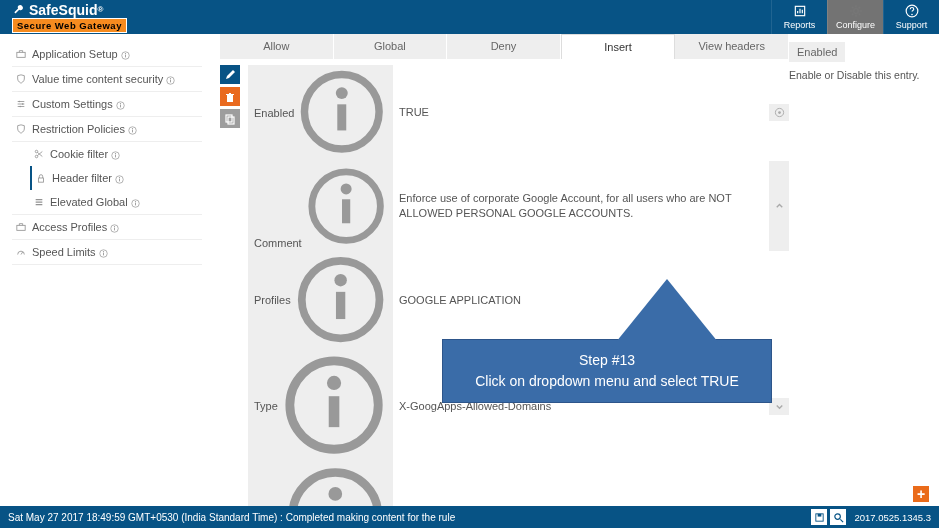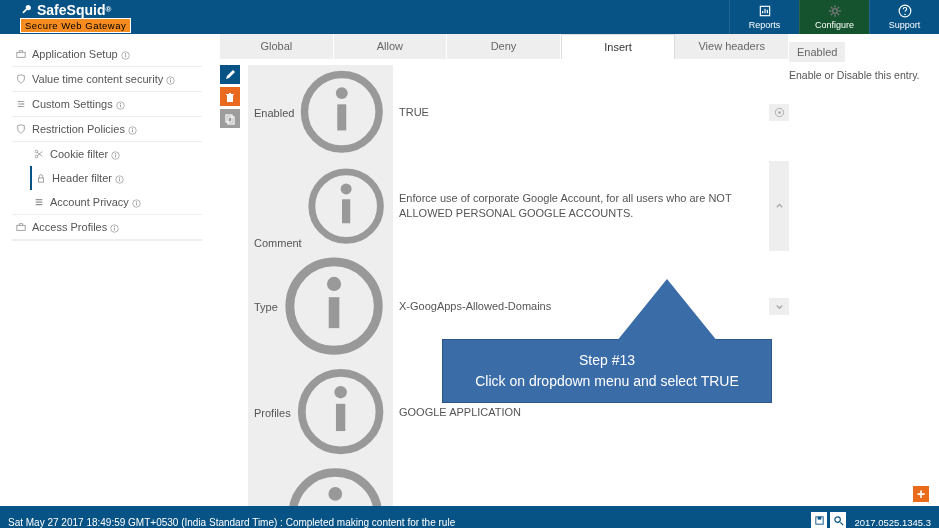--- a/index.html
+++ b/index.html
@@ -1,25 +1,25 @@
 <!DOCTYPE html>
 <html><head>
 <meta charset="utf-8">
 <style>
 *{box-sizing:border-box;margin:0;padding:0;font-family:Arial,Helvetica,sans-serif}
 body{width:939px;height:528px;background:#fff;position:relative;overflow:hidden;font-size:11px;color:#555}
 .topbar{height:34px;background:#075385;display:flex;align-items:center;padding:0 0 0 4px}
-.logo{display:flex;flex-direction:column;margin-left:16px}
+.logo{display:flex;flex-direction:column;margin-left:8px}
 .logo-main{color:#fff;font-size:14px;font-weight:bold;display:flex;align-items:center}
 .logo-main .wrench{display:inline-block;width:14px;height:14px;margin-right:3px}
-.logo-sub{background:#f68b1f;color:#000;font-size:9.5px;padding:1px 4px;border:1px solid #fff;letter-spacing:0.5px;font-weight:normal}
+.logo-sub{background:#f68b1f;color:#000;font-size:9.5px;padding:1px 4px;border:1px solid #fff;letter-spacing:0.5px;font-weight:bold}
 .topbar-sp{flex:1}
 .top-actions{display:flex;height:100%}
-.top-act{width:70px;display:flex;flex-direction:column;align-items:center;justify-content:center;color:#fff;font-size:9px;cursor:pointer;border-left:1px solid rgba(255,255,255,0.1)}
-.top-act.active{background:#14532d}
+.top-act{width:56px;display:flex;flex-direction:column;align-items:center;justify-content:center;color:#fff;font-size:9px;cursor:pointer;border-left:1px solid rgba(255,255,255,0.1)}
+.top-act.active{background:#737373}
 .top-act .ic{width:14px;height:14px;margin-bottom:2px}
 .main{display:flex;height:calc(100% - 34px - 22px);background:#fff}
 .sidebar{width:210px;padding:8px 10px 0 14px;border-right:0}
 .side-item{display:flex;align-items:center;padding:6px 2px;color:#555;font-size:11px;cursor:pointer}
 .side-item .sic{width:10px;height:10px;margin-right:6px;opacity:.7;flex-shrink:0}
 .side-item .inf{width:9px;height:9px;margin-left:3px}
 .side-sep{height:1px;background:#eee;margin:0 -2px}
 .sub{padding-left:18px;position:relative}
 .sub.active{border-left:2px solid #075385;margin-left:16px;padding-left:2px;background:#fff}
 .sub.active .side-item{padding-left:2px}
@@ -41,21 +41,21 @@
 .row{display:flex;align-items:center;min-height:17px;font-size:11px}
 .klabel{width:145px;background:#eee;color:#555;padding:2px 6px;display:flex;align-items:center;min-height:17px}
 .klabel.tall{min-height:34px;align-items:flex-end;padding-top:4px}
 .kval{flex:1;padding:2px 6px;color:#555;background:#fff;min-height:17px}
 .kic{width:20px;background:#eee;display:flex;align-items:center;justify-content:center;min-height:17px;cursor:pointer}
 .kic .g{width:11px;height:11px;opacity:.5}
 .callout{position:absolute;left:232px;top:305px;width:330px;z-index:20}
 .callout .arrow{width:0;height:0;border-left:55px solid transparent;border-right:55px solid transparent;border-bottom:68px solid #3a6ca8;position:absolute;top:-60px;left:170px}
 .callout .box{background:#3a6ca8;border:1px solid #2d558a;color:#fff;padding:10px;text-align:center;font-size:14px;line-height:1.5}
 .plus{position:absolute;right:10px;bottom:26px;width:16px;height:16px;background:#ea6b1a;color:#fff;display:flex;align-items:center;justify-content:center;font-size:14px;font-weight:bold;cursor:pointer}
-.footer{position:absolute;bottom:0;left:0;right:0;height:22px;background:#075385;color:#fff;display:flex;align-items:flex-end;padding:0 8px;font-size:10px}
+.footer{position:absolute;bottom:0;left:0;right:0;height:22px;background:#075385;color:#fff;display:flex;align-items:center;padding:0 8px;font-size:10px}
 .footer .fsp{flex:1}
 .footer .fic{width:16px;height:16px;background:#fff;margin-left:3px;display:flex;align-items:center;justify-content:center;cursor:pointer}
 .footer .ver{margin-left:8px;font-size:9.5px}
 .inf svg,.g svg,.ic svg,.sic svg{width:100%;height:100%}
 </style>
 </head>
 <body>
 
 <svg width="0" height="0" style="position:absolute">
 <defs>
@@ -249,45 +249,54 @@
           <span class="inf"><svg viewBox="0 0 12 12">
               <use href="#i-info"></use>
             </svg></span>
         </div>
       </div>
     <div class="sub">
         <div class="side-item">
           <span class="sic"><svg viewBox="0 0 12 12">
               <use href="#i-bars"></use>
             </svg></span>
-          <span>Account Privacy</span>
+          <span>Elevated Global</span>
           <span class="inf"><svg viewBox="0 0 12 12">
               <use href="#i-info"></use>
             </svg></span>
         </div>
       </div>
     <div class="side-sep"></div>
     <div class="side-item">
         <span class="sic"><svg viewBox="0 0 12 12">
             <use href="#i-briefcase"></use>
           </svg></span>
         <span>Access Profiles</span>
         <span class="inf"><svg viewBox="0 0 12 12">
             <use href="#i-info"></use>
           </svg></span>
       </div>
     <div class="side-sep"></div>
+    <div class="side-item">
+        <span class="sic"><svg viewBox="0 0 12 12">
+            <use href="#i-gauge"></use>
+          </svg></span>
+        <span>Speed Limits</span>
+        <span class="inf"><svg viewBox="0 0 12 12">
+            <use href="#i-info"></use>
+          </svg></span>
+      </div>
     <div class="side-sep"></div>
   </div>
 
   <div class="content">
     <div class="center">
       <div class="tabs">
+        <div class="tab">Allow</div>
         <div class="tab">Global</div>
-        <div class="tab">Allow</div>
         <div class="tab">Deny</div>
         <div class="tab active">Insert</div>
         <div class="tab">View headers</div>
       </div>
 
       <div class="panel">
         <div class="acts">
           <div class="ab blue">
               <svg viewBox="0 0 12 12" width="12" height="12">
                 <use href="#i-edit"></use>
@@ -321,36 +330,36 @@
                     <use href="#i-info"></use>
                   </svg></span></div>
               <div class="kval" style="line-height:1.3">Enforce use of corporate Google Account, for all users who are NOT ALLOWED PERSONAL GOOGLE ACCOUNTS.</div>
               <div class="kic" style="align-self:stretch">
                 <span class="g"><svg viewBox="0 0 12 12">
                     <use href="#i-up"></use>
                   </svg></span>
               </div>
             </div>
           <div class="row">
+              <div class="klabel"><span>Profiles</span>&nbsp;<span class="inf"><svg viewBox="0 0 12 12">
+                    <use href="#i-info"></use>
+                  </svg></span></div>
+              <div class="kval">GOOGLE APPLICATION</div>
+              <div class="kic" style="visibility:hidden"></div>
+            </div>
+          <div class="row">
               <div class="klabel"><span>Type</span>&nbsp;<span class="inf"><svg viewBox="0 0 12 12">
                     <use href="#i-info"></use>
                   </svg></span></div>
               <div class="kval">X-GoogApps-Allowed-Domains</div>
               <div class="kic">
                 <span class="g"><svg viewBox="0 0 12 12">
                     <use href="#i-down"></use>
                   </svg></span>
               </div>
-            </div>
-          <div class="row">
-              <div class="klabel"><span>Profiles</span>&nbsp;<span class="inf"><svg viewBox="0 0 12 12">
-                    <use href="#i-info"></use>
-                  </svg></span></div>
-              <div class="kval">GOOGLE APPLICATION</div>
-              <div class="kic" style="visibility:hidden"></div>
             </div>
           <div class="row">
               <div class="klabel"><span>Value</span>&nbsp;<span class="inf"><svg viewBox="0 0 12 12">
                     <use href="#i-info"></use>
                   </svg></span></div>
               <div class="kval">safesquid.com</div>
               <div class="kic" style="visibility:hidden"></div>
             </div>
 
         </div>

